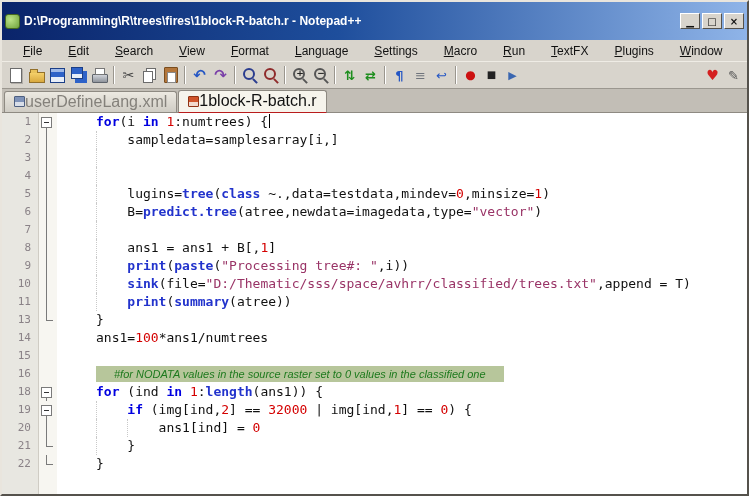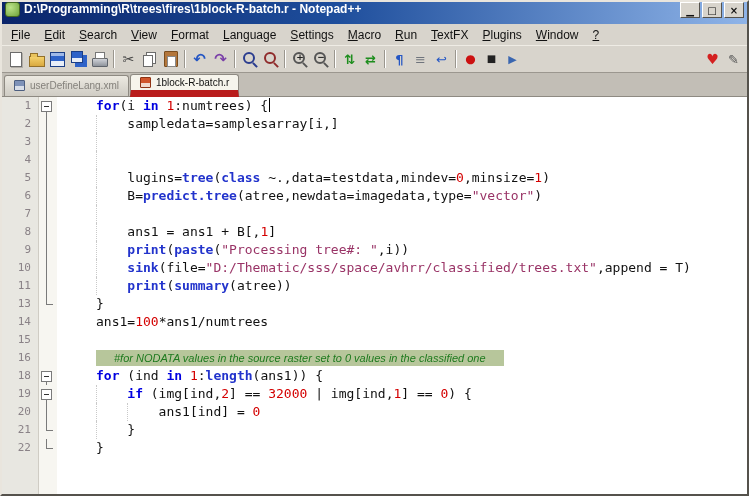--- a/index.html
+++ b/index.html
@@ -2,32 +2,32 @@
 <html><head>
 <meta charset="utf-8">
 <title>Notepad++ recreation</title>
 <style>
   html,body{margin:0;padding:0;background:#888;}
   *{box-sizing:border-box;}
   .frame{width:749px;height:496px;border:2px solid;border-color:#E9E5DD #55524C #55524C #E9E5DD;
          background:#D8D4CC;display:flex;flex-direction:column;overflow:hidden;
          font-family:"Liberation Sans",sans-serif;}
   
-  .titlebar{height:22px;flex:none;display:flex;gap:4px;padding:0 3px;
+  .titlebar{height:38px;flex:none;display:flex;align-items:center;gap:4px;padding:0 3px;
             background:linear-gradient(90deg,#0A246A,#1E4E9C 45%,#8FB4E8);
             color:#fff;font-size:12px;font-weight:bold;}
   .appicon{width:15px;height:15px;border-radius:3px;flex:none;
            background:radial-gradient(circle at 35% 35%,#BCE388,#6FA33C);border:1px solid #46691F;}
   .title-text{flex:1;white-space:nowrap;overflow:hidden;}
   .winbtns{display:flex;gap:2px;flex:none;}
   .winbtn{width:20px;height:16px;background:#D8D4CC;border:1px solid;border-color:#FFF #55524C #55524C #FFF;
           color:#111;font:bold 10px "DejaVu Sans",sans-serif;display:flex;align-items:center;justify-content:center;}
   
   .menubar{display:flex;background:#D8D4CC;padding:1px 2px;height:21px;flex:none;align-items:center;}
-  .menu-item{padding:2px 7px;font-size:12px;color:#111;white-space:nowrap;}
+  .menu-item{padding:2px 7px;font-size:12px;color:#111;white-space:nowrap;margin-left:12px;}
   
   .toolbar{display:flex;align-items:center;background:#D8D4CC;padding:2px 3px;height:28px;flex:none;
            border-top:1px solid #EFECE5;border-bottom:1px solid #9B978F;}
   .tb-sep{width:2px;height:18px;margin:0 3px;border-left:1px solid #9A968E;border-right:1px solid #FFF;}
   .tb-spacer{flex:1;}
   .tbi{width:19px;height:19px;margin:0 1px;display:flex;align-items:center;justify-content:center;
        position:relative;font-family:"DejaVu Sans",sans-serif;line-height:1;}
   .i-new-file::before{content:"";width:10px;height:13px;background:#fff;border:1px solid #6B6B6B;box-shadow:1px 1px 0 rgba(0,0,0,.18);}
   .i-open-folder::before{content:"";width:14px;height:9px;margin-top:4px;background:linear-gradient(#F4D06A,#D9A93F);border:1px solid #93702A;}
   .i-open-folder::after{content:"";position:absolute;top:3px;left:3px;width:6px;height:3px;background:#E9C35C;border:1px solid #93702A;border-bottom:none;}
@@ -58,25 +58,25 @@
   .i-indent-guide{font-size:13px;color:#6F747C;}
   .i-word-wrap{font-size:13px;color:#2456C4;}
   .i-macro-record{font-size:12px;color:#CC1111;}
   .i-macro-stop{font-size:10px;color:#222;}
   .i-macro-play{font-size:11px;color:#3A66B0;}
   .i-plugin-heart{font-size:14px;color:#D42020;}
   .i-edit-pencil{font-size:13px;color:#555;}
   
   .tabbar{display:flex;align-items:flex-end;background:#C2BEB6;border-bottom:1px solid #8E8A82;
           padding:2px 2px 0;height:24px;flex:none;}
-  .tab{display:flex;align-items:center;gap:5px;padding:2px 9px 3px;margin-right:1px;height:21px;
+  .tab{display:flex;align-items:center;padding:2px 9px 3px;margin-right:1px;height:21px;
        border:1px solid #8E8A82;border-bottom:none;border-radius:3px 3px 0 0;
-       background:linear-gradient(#ECE9E1,#CFCCC4);color:#84817B;font-size:10px;white-space:nowrap;text-align:center;}
+       background:linear-gradient(#ECE9E1,#CFCCC4);color:#84817B;font-size:16px;white-space:nowrap;text-align:center;}
   .tab.active{background:#F6F4EC;color:#111;height:23px;position:relative;z-index:2;margin-bottom:-1px;
-       border-bottom:7px solid #b91c1c;}
+       border-bottom:1px solid #b91c1c;}
   .floppy{width:11px;height:11px;border-radius:1px;flex:none;}
   .floppy.saved{background:#7E92B8;border:1px solid #4D5F80;box-shadow:inset 0 -4px 0 #D8DEE8;}
   .floppy.modified{background:#D1552B;border:1px solid #8F3314;box-shadow:inset 0 -4px 0 #F2D9CC;}
   
   .editor{flex:1;overflow:hidden;font:13px "DejaVu Sans Mono","Liberation Mono",monospace;
           background:linear-gradient(90deg,#E8E7E1 0,#E8E7E1 36px,#CFCCC4 36px,#CFCCC4 37px,
                      #F7F6F1 37px,#F7F6F1 55px,#fff 55px);}
   .line{display:flex;height:18px;line-height:18px;}
   .ln{flex:none;width:36px;text-align:right;padding-right:7px;font-size:11px;color:#8A8287;}
   .fold{flex:none;width:18px;position:relative;}

